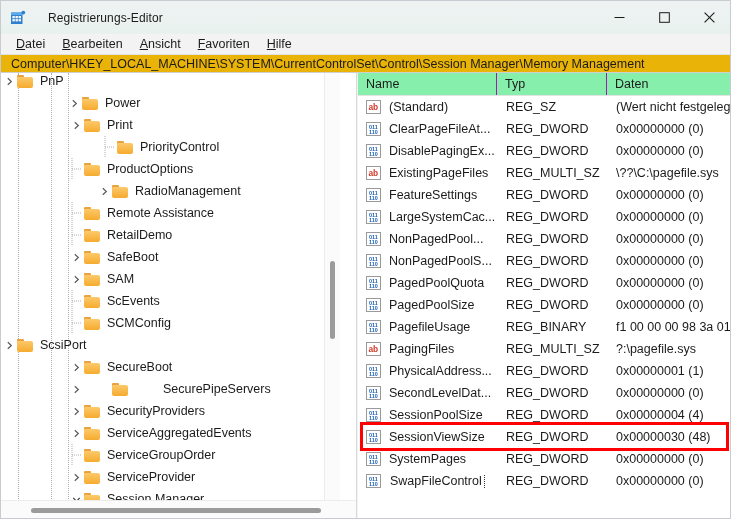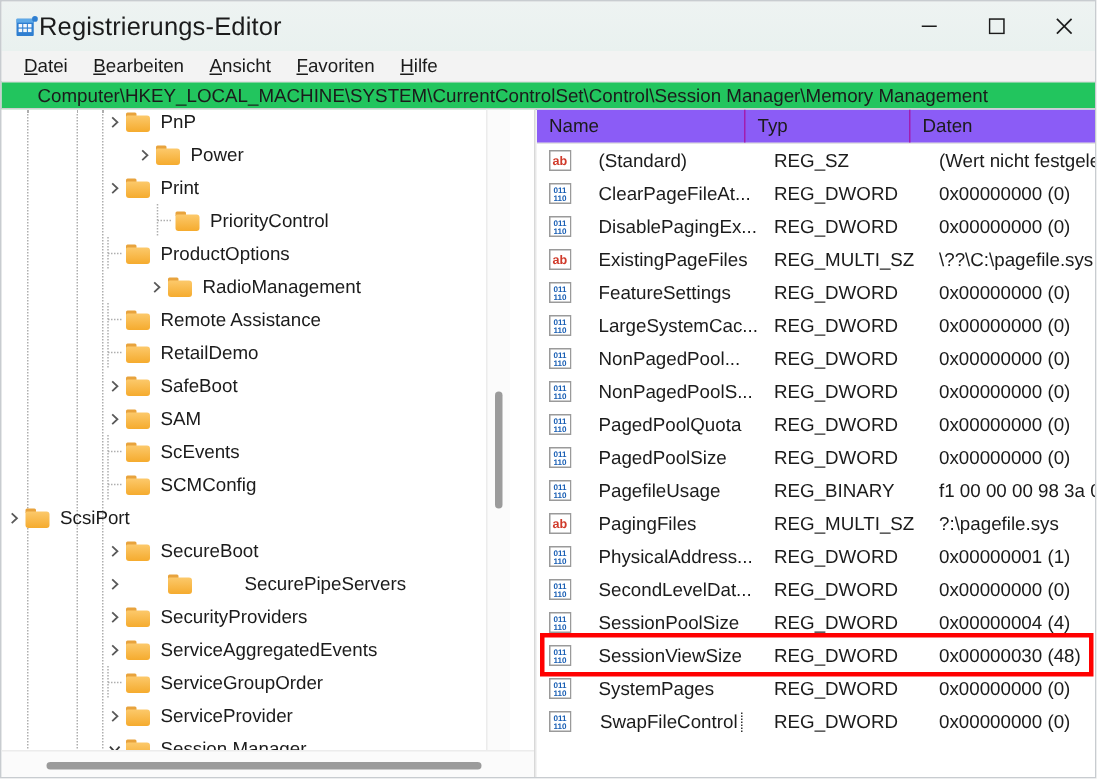--- a/index.html
+++ b/index.html
@@ -32,22 +32,22 @@
     display: flex;
     align-items: center;
   }
   .title-icon {
     width: 16px; height: 16px;
     margin-left: 9px;
     position: relative;
     flex: 0 0 auto;
   }
   .title-text {
-    margin-left: 0;
-    font-size: 17px;
+    margin-left: 22px;
+    font-size: 12px;
     color: #1b1b1b;
     letter-spacing: 0.1px;
   }
   .win-controls {
     position: absolute;
     right: 0; top: 0;
     height: 33px;
     display: flex;
   }
   .win-btn {
@@ -78,27 +78,27 @@
     white-space: nowrap;
   }
   .menu-item u { text-decoration: underline; }
 
   
   .addressbar {
     position: absolute;
     left: 0; top: 53px;
     width: 731px;
     height: 19px;
-    background: #22c55e;
+    background: #eab308;
     border-top: 1px solid #e2e2e2;
     border-bottom: 1px solid #cfcfcf;
     box-sizing: border-box;
     display: flex;
     align-items: center;
-    padding-left: 24px;
+    padding-left: 10px;
     font-size: 12.5px;
     color: #1b1b1b;
     white-space: nowrap;
     overflow: hidden;
   }
 
   
   .tree-panel {
     position: absolute;
     left: 0; top: 72px;
@@ -208,21 +208,21 @@
     position: absolute;
     left: 357px; top: 72px;
     width: 374px;
     height: 447px;
     background: #ffffff;
     overflow: hidden;
   }
   .list-header {
     position: relative;
     height: 22px;
-    background: #8b5cf6;
+    background: #86efac;
     border-bottom: 1px solid #e3e3e3;
     display: flex;
     align-items: flex-end;
   }
   .col-head {
     position: relative;
     height: 22px;
     display: flex;
     align-items: center;
     padding-left: 8px;
@@ -240,21 +240,21 @@
     position: relative;
     height: 22px;
     display: flex;
     align-items: center;
     white-space: nowrap;
   }
   .val-icon {
     width: 15px; height: 14px;
     flex: 0 0 auto;
     margin-left: 8px;
-    margin-right: 18px;
+    margin-right: 8px;
     position: relative;
   }
   .cell-name {
     width: 117px;
     font-size: 12.5px;
     overflow: hidden;
     text-overflow: clip;
     flex: 0 0 auto;
   }
   .cell-type {
@@ -340,30 +340,30 @@
   <div class="addressbar">
     <span>Computer\HKEY_LOCAL_MACHINE\SYSTEM\CurrentControlSet\Control\Session Manager\Memory Management</span>
   </div>
 
   <div class="tree-panel">
     <div class="tree-viewport">
       <div class="guide" style="left:17px"></div>
       <div class="guide" style="left:50px"></div>
       <div class="guide" style="left:67px"></div>
       <div class="tree-rows" id="tree-rows">
-          <div class="tree-row" style="padding-left: 67px;">
+          <div class="tree-row" style="">
             <span class="chev">
               <svg width="9" height="9" viewBox="0 0 9 9">
                 <polyline points="2.8,1.3 6.3,4.5 2.8,7.7" fill="none" stroke="#5a5a5a" stroke-width="1.2"></polyline>
               </svg>
             </span>
             <span class="folder"></span>
             <span class="tree-label">PnP</span>
           </div>
-          <div class="tree-row" style="padding-left: 87px;">
+          <div class="tree-row" style="padding-left: 65px;">
             <span class="chev">
               <svg width="9" height="9" viewBox="0 0 9 9">
                 <polyline points="2.8,1.3 6.3,4.5 2.8,7.7" fill="none" stroke="#5a5a5a" stroke-width="1.2"></polyline>
               </svg>
             </span>
             <span class="folder"></span>
             <span class="tree-label">Power</span>
           </div>
           <div class="tree-row" style="padding-left: 67px;">
             <span class="chev">

